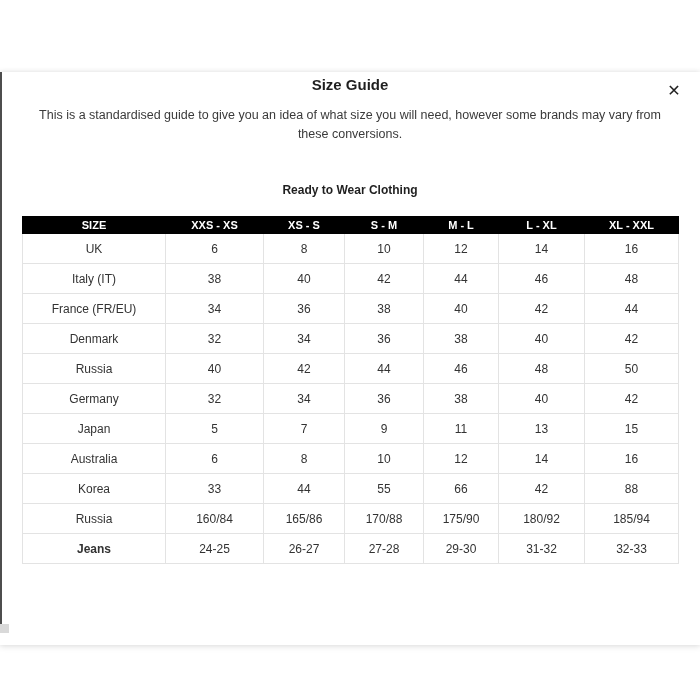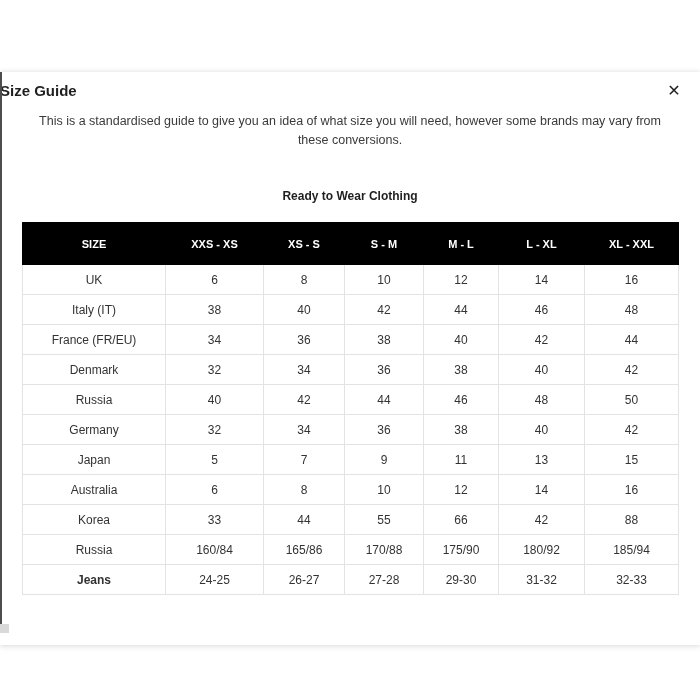--- a/index.html
+++ b/index.html
@@ -39,22 +39,22 @@
     font-weight: bold;
     color: #222222;
     line-height: 22px;
     text-align: center;
     cursor: pointer;
     border: none;
     background: transparent;
     font-family: "Liberation Sans", "DejaVu Sans", sans-serif;
   }
   .modal-title {
-    margin-top: 10px;
-    text-align: left;
+    margin-top: 4px;
+    text-align: center;
     font-size: 15px;
     font-weight: bold;
     color: #1f1f1f;
   }
   .modal-desc {
     margin: 13px auto 16px auto;
     width: 640px;
     text-align: center;
     font-size: 12.5px;
     line-height: 19px;
@@ -78,21 +78,21 @@
   table.size-table col:nth-child(3) { width: 81px; }
   table.size-table col:nth-child(4) { width: 79px; }
   table.size-table col:nth-child(5) { width: 75px; }
   table.size-table col:nth-child(6) { width: 86px; }
   table.size-table col:nth-child(7) { width: 94px; }
   table.size-table th {
     background: #000000;
     color: #ffffff;
     font-size: 11px;
     font-weight: bold;
-    height: 42px;
+    height: 17px;
     text-align: center;
     border: 1px solid #000000;
   }
   table.size-table td {
     height: 30px;
     font-size: 12px;
     color: #333333;
     text-align: center;
     vertical-align: middle;
     border: 1px solid #e3e3e3;

